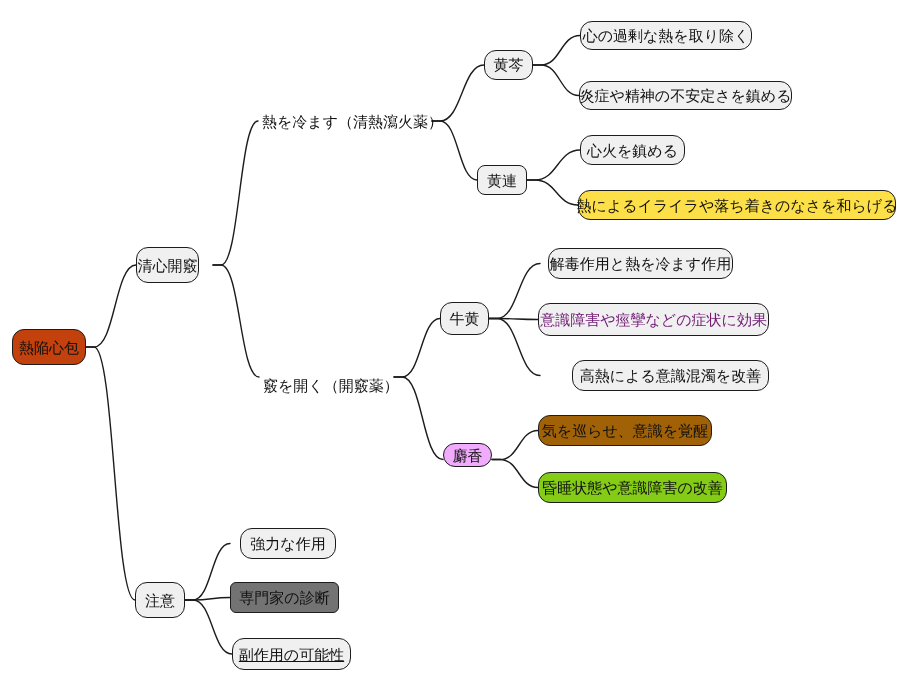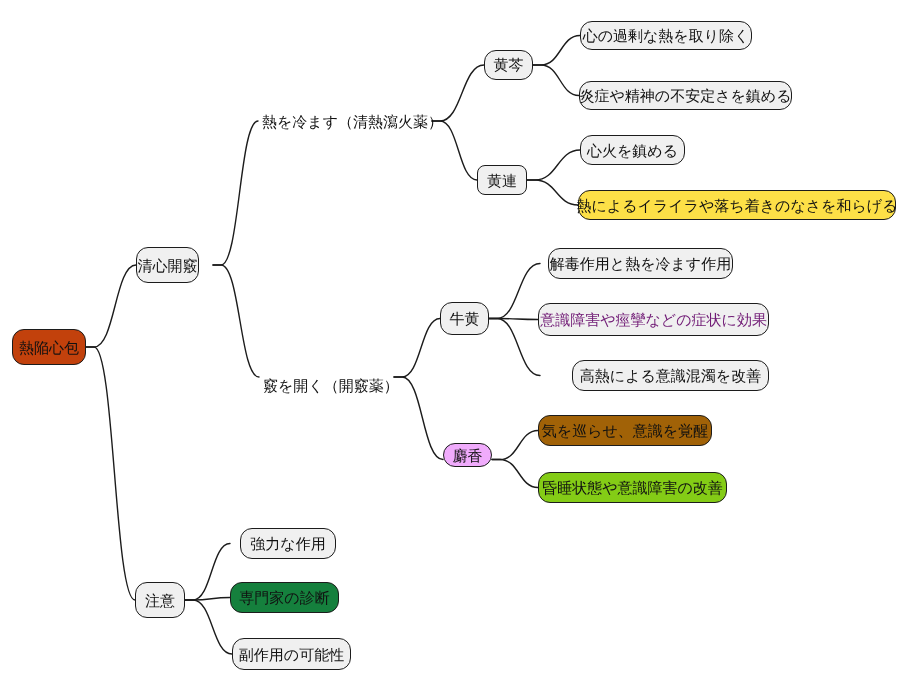--- a/index.html
+++ b/index.html
@@ -59,16 +59,16 @@
       <div class="node text" style="left: 263px; top: 346px; width: 125px; height: 26px; color: rgb(17, 17, 17); margin-top: 26px;">竅を開く（開竅薬）</div>
       <div class="node box" style="left: 440px; top: 302px; width: 49px; height: 33px; background: rgb(240, 240, 240); border-color: rgb(28, 28, 28); color: rgb(17, 17, 17);">牛黄</div>
       <div class="node box" style="left: 540px; top: 248px; width: 185px; height: 31px; background: rgb(240, 240, 240); border-color: rgb(28, 28, 28); color: rgb(17, 17, 17); margin-left: 8px;">解毒作用と熱を冷ます作用</div>
       <div class="node box" style="left: 538px; top: 303px; width: 231px; height: 33px; background: rgb(240, 240, 240); border-color: rgb(28, 28, 28); color: #701a75;">意識障害や痙攣などの症状に効果</div>
       <div class="node box" style="left: 540px; top: 360px; width: 197px; height: 31px; background: rgb(240, 240, 240); border-color: rgb(28, 28, 28); color: rgb(17, 17, 17); margin-left: 32px;">高熱による意識混濁を改善</div>
       <div class="node box" style="left: 443px; top: 443px; width: 49px; height: 24px; background: #f0abfc; border-color: rgb(28, 28, 28); color: rgb(17, 17, 17);">麝香</div>
       <div class="node box" style="left: 538px; top: 415px; width: 174px; height: 31px; background: #a16207; border-color: rgb(28, 28, 28); color: rgb(17, 17, 17);">気を巡らせ、意識を覚醒</div>
       <div class="node box" style="left: 538px; top: 472px; width: 189px; height: 31px; background: #84cc16; border-color: rgb(28, 28, 28); color: rgb(17, 17, 17);">昏睡状態や意識障害の改善</div>
       <div class="node box" style="left: 135px; top: 582px; width: 50px; height: 36px; background: rgb(240, 240, 240); border-color: rgb(28, 28, 28); color: rgb(17, 17, 17);">注意</div>
       <div class="node box" style="left: 230px; top: 528px; width: 96px; height: 31px; background: rgb(240, 240, 240); border-color: rgb(28, 28, 28); color: rgb(17, 17, 17); margin-left: 10px;">強力な作用</div>
-      <div class="node box" style="left: 230px; top: 582px; width: 109px; height: 31px; background: #15803d; border-color: rgb(28, 28, 28); color: rgb(17, 17, 17);">専門家の診断</div>
-      <div class="node box" style="left: 232px; top: 638px; width: 119px; height: 32px; background: rgb(240, 240, 240); border-color: rgb(28, 28, 28); color: rgb(17, 17, 17);">副作用の可能性</div>
+      <div class="node box" style="left: 230px; top: 582px; width: 109px; height: 31px; background: #737373; border-color: rgb(28, 28, 28); color: rgb(17, 17, 17); border-radius: 6px;">専門家の診断</div>
+      <div class="node box" style="left: 232px; top: 638px; width: 119px; height: 32px; background: rgb(240, 240, 240); border-color: rgb(28, 28, 28); color: rgb(17, 17, 17); text-decoration: underline;">副作用の可能性</div>
     </div>
 </div>
 
 </body></html>

